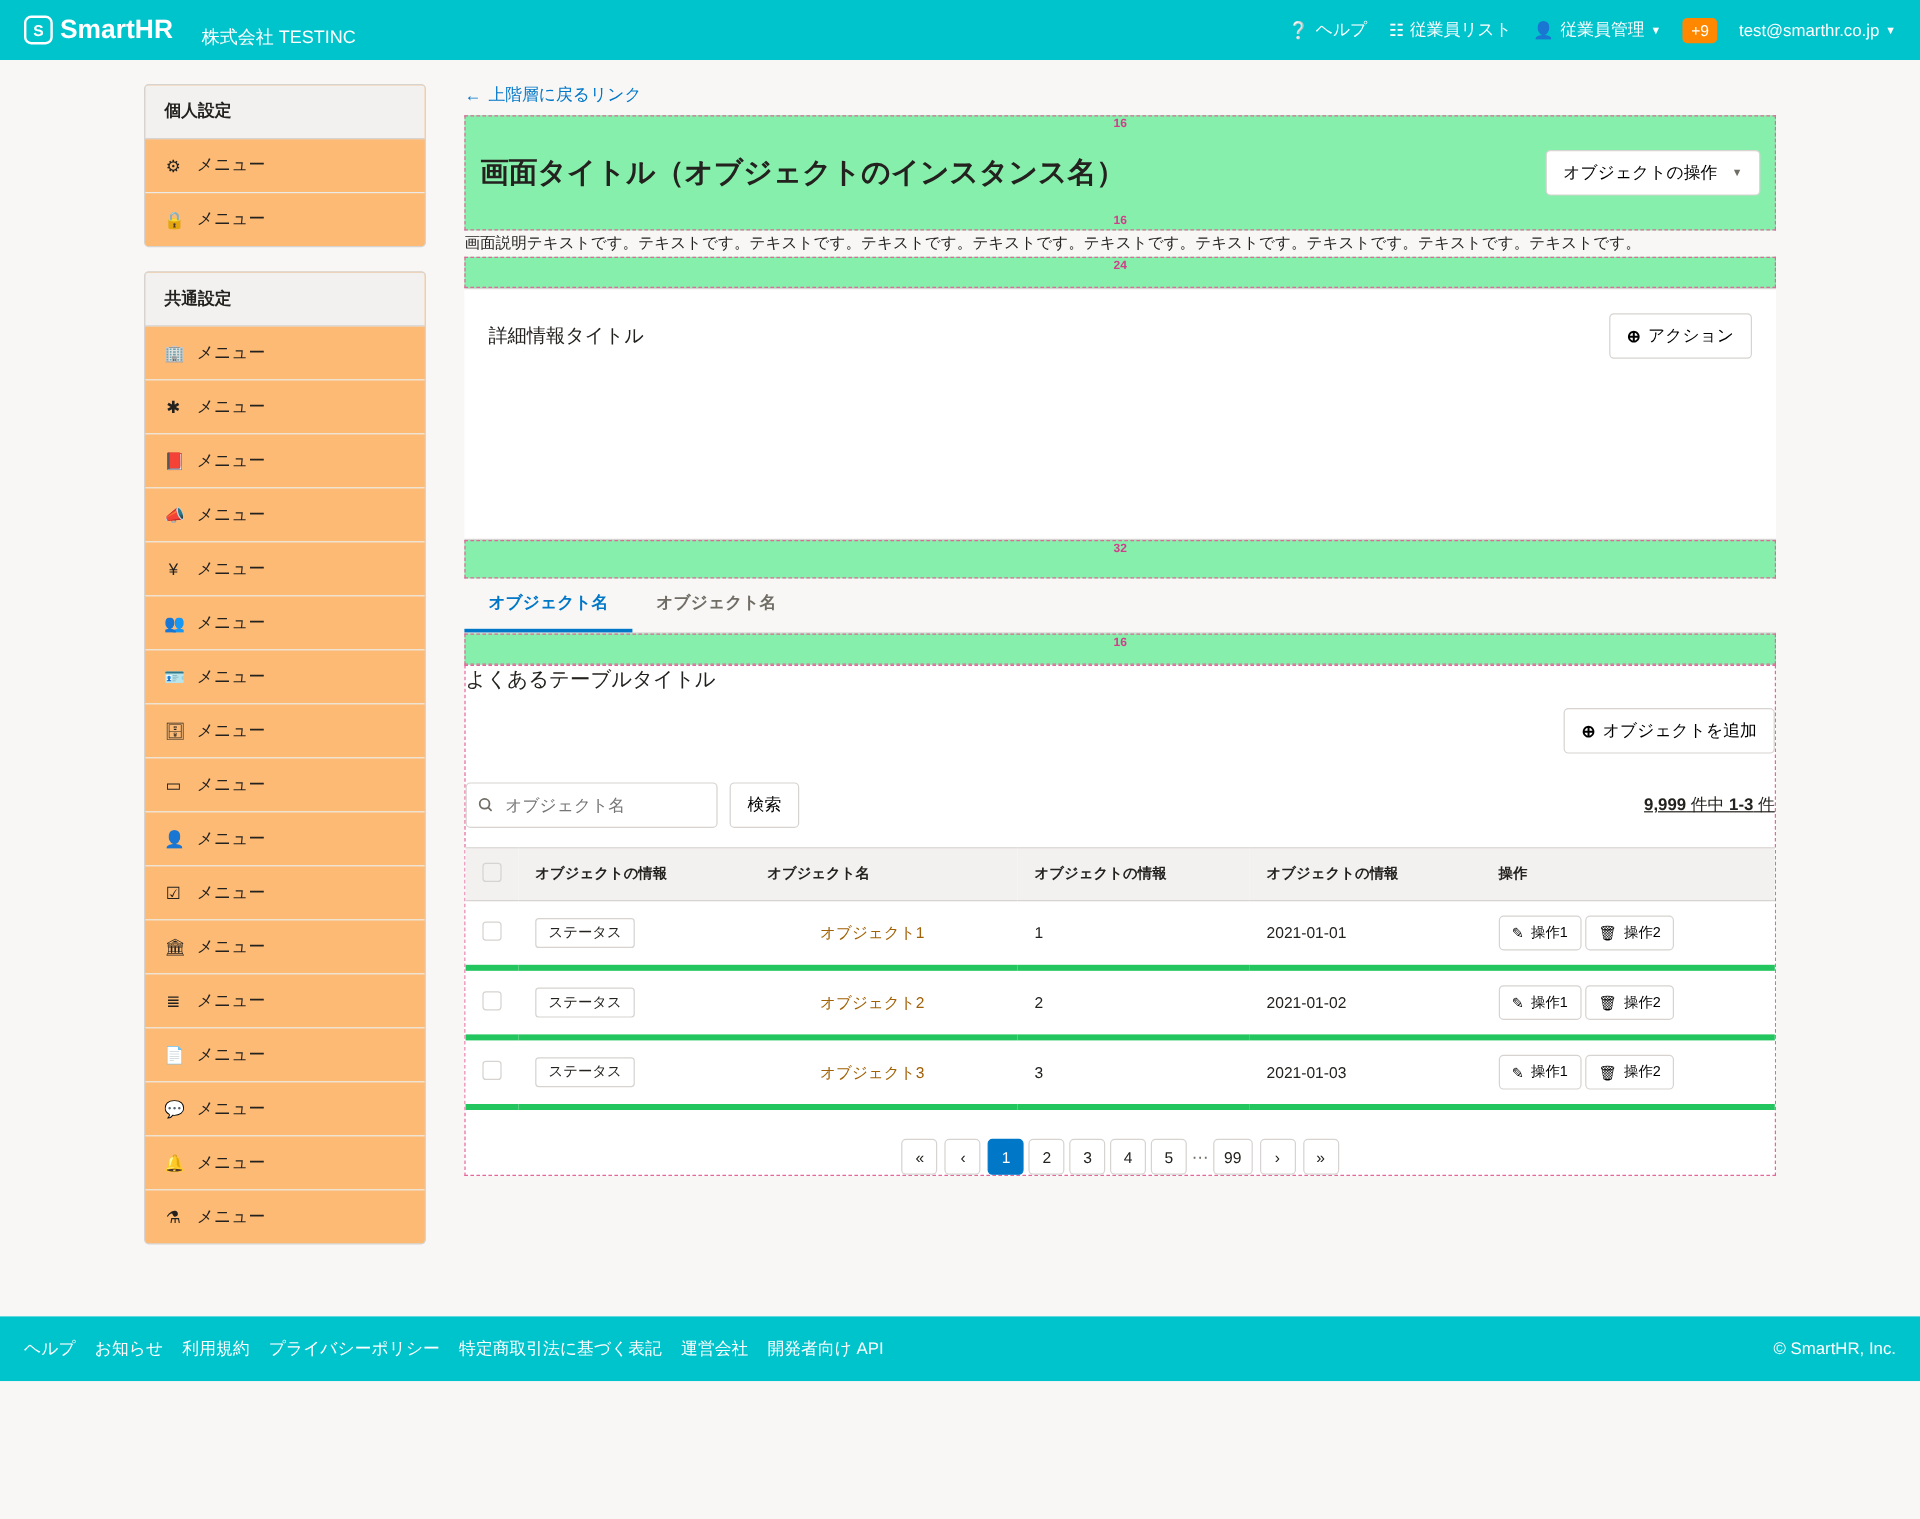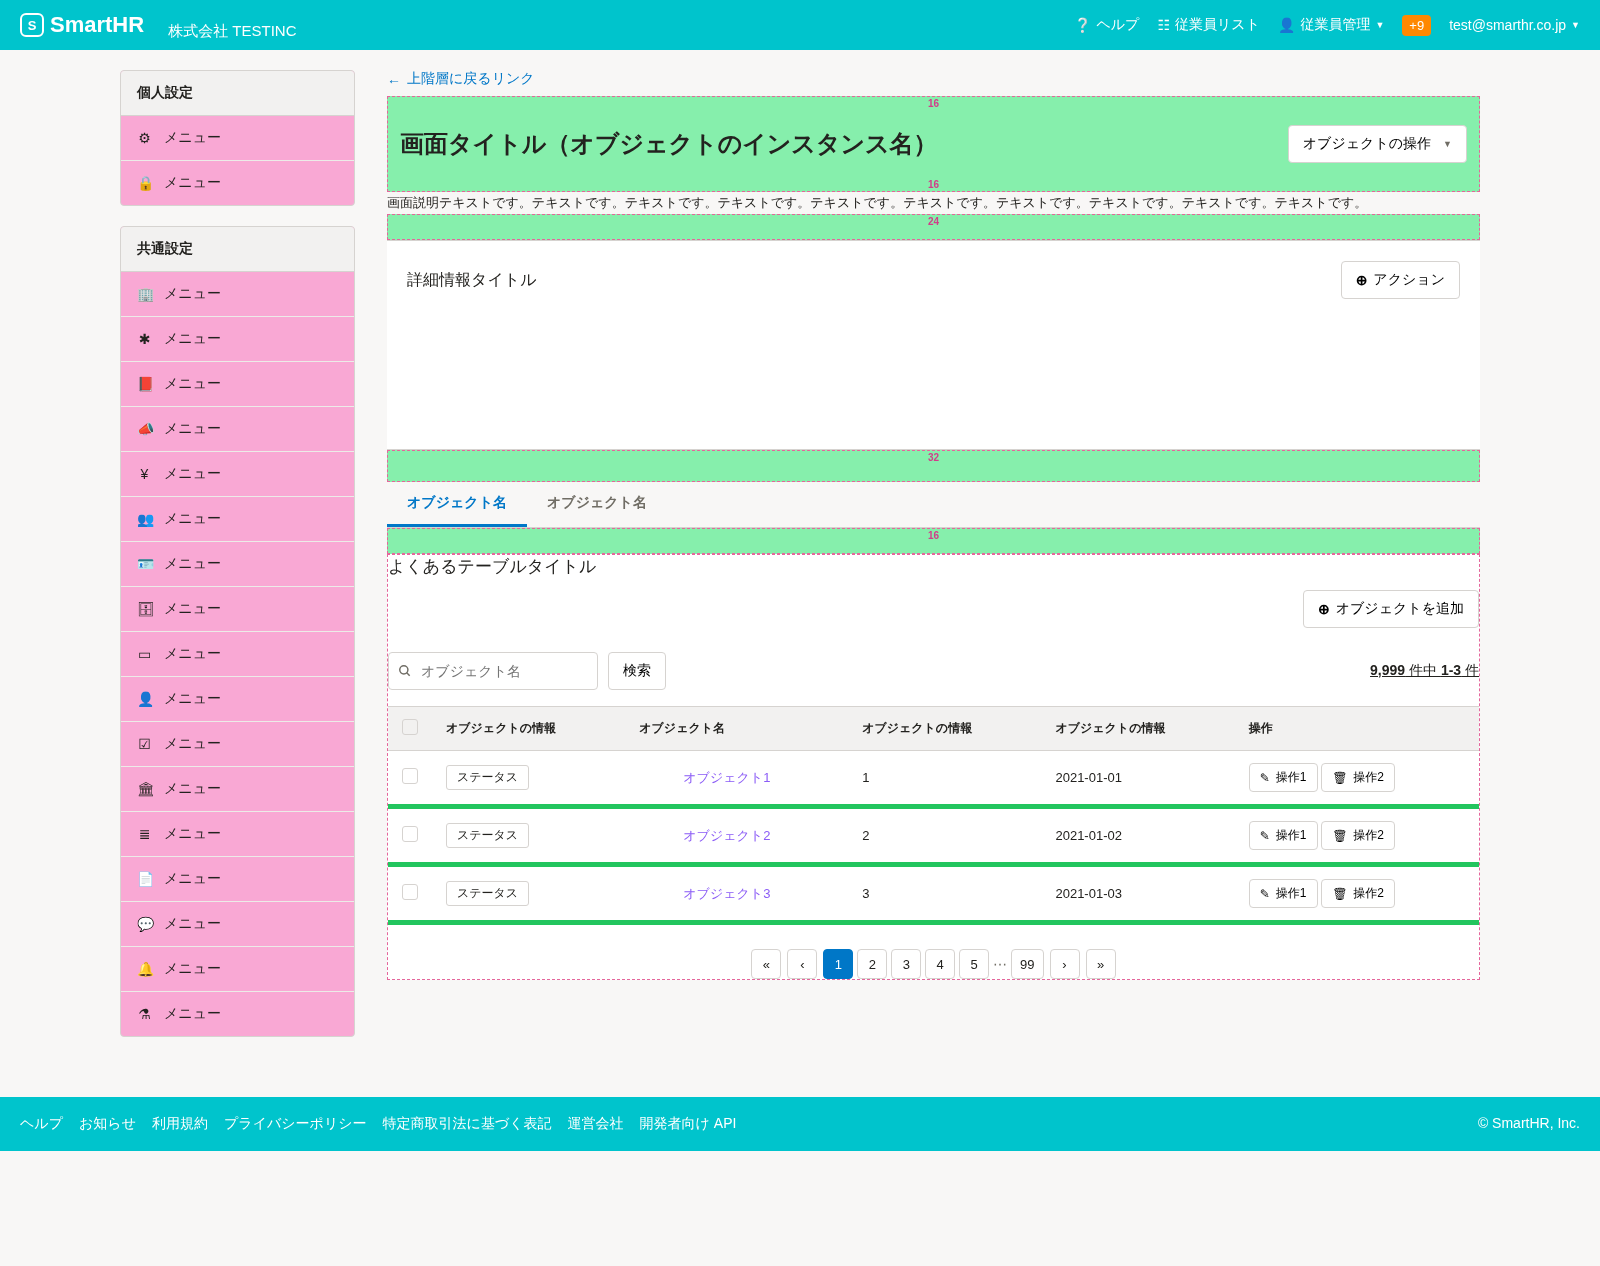--- a/index.html
+++ b/index.html
@@ -7,21 +7,21 @@
 a { text-decoration: none; color: #0077c7; }
 .header { background: #00c4cc; height: 50px; display: flex; align-items: center; padding: 0 20px; color: #fff; }
 .logo { display: flex; align-items: center; font-weight: 700; font-size: 22px; }
 .logo-mark { display: inline-flex; width: 24px; height: 24px; border: 2px solid #fff; border-radius: 6px; align-items: center; justify-content: center; margin-right: 6px; font-size: 13px; }
 .company { margin-left: 24px; font-size: 15px; margin-top: 13px; }
 .header-right { margin-left: auto; display: flex; align-items: center; gap: 18px; font-size: 14px; }
 .header-item { display: flex; align-items: center; gap: 5px; cursor: pointer; }
 .badge { background: #ff8800; color: #fff; border-radius: 4px; padding: 3px 7px; font-size: 13px; }
 .container { display: flex; padding: 20px 120px 40px; gap: 32px; align-items: flex-start; }
 .sidebar { width: 235px; flex-shrink: 0; }
-.side-group { background: #f9a8d4; border: 1px solid #d6d3d0; border-radius: 4px; margin-bottom: 20px; overflow: hidden; }
+.side-group { background: #fdba74; border: 1px solid #d6d3d0; border-radius: 4px; margin-bottom: 20px; overflow: hidden; }
 .side-head { background: #f2f1f0; padding: 13px 16px; font-weight: 600; font-size: 14px; border-bottom: 1px solid #d6d3d0; }
 .side-item { display: flex; align-items: center; gap: 12px; padding: 13px 16px; border-bottom: 1px solid #edebe8; cursor: pointer; font-size: 14px; }
 .side-item:last-child { border-bottom: none; }
 .side-icon { width: 15px; text-align: center; color: #23221f; font-size: 14px; }
 .main { flex: 1; min-width: 0; }
 .backlink { color: #0077c7; display: inline-flex; align-items: center; gap: 6px; margin-bottom: 8px; font-size: 14px; }
 .spacing-zone { position: relative; background: #86efac; border: 1px dashed #e5669b; padding: 12px; }
 .spacing-marker { position: absolute; left: 50%; transform: translateX(-50%); color: #d13d8a; font-size: 10px; font-weight: 600; }
 .spacing-marker.top { top: 1px; }
 .spacing-marker.bottom { bottom: 1px; }
@@ -52,21 +52,21 @@
 .search-box { position: relative; }
 .search-box input { border: 1px solid #d6d3d0; border-radius: 4px; padding: 10px 12px 10px 32px; width: 210px; font-size: 14px; }
 .search-box .mag { position: absolute; left: 10px; top: 50%; transform: translateY(-50%); color: #706d65; }
 .count { font-size: 14px; text-decoration: underline; }
 .count strong { font-weight: 700; }
 table { width: 100%; border-collapse: collapse; background: #fff; }
 th { background: #f2f1f0; text-align: left; padding: 12px 14px; font-size: 12px; font-weight: 700; border-top: 1px solid #d6d3d0; border-bottom: 1px solid #d6d3d0; }
 td { padding: 12px 14px; border-bottom: 5px solid #22c55e; font-size: 13px; vertical-align: middle; }
 .chk { width: 16px; height: 16px; border: 1px solid #d6d3d0; border-radius: 3px; display: inline-block; }
 .status-tag { border: 1px solid #d6d3d0; border-radius: 3px; padding: 3px 10px; font-size: 12px; display: inline-block; }
-.link { color: #8b5cf6; margin-left: 44px; }
+.link { color: #a16207; margin-left: 44px; }
 .pager { display: flex; justify-content: center; gap: 6px; margin-top: 24px; align-items: center; }
 .pg { border: 1px solid #d6d3d0; background: #fff; border-radius: 4px; min-width: 30px; height: 30px; display: inline-flex; align-items: center; justify-content: center; font-size: 13px; cursor: pointer; padding: 0 8px; }
 .pg.active { background: #0077c7; border-color: #0077c7; color: #fff; }
 .ellips { padding: 0 4px; color: #706d65; }
 .footer { background: #00c4cc; color: #fff; padding: 18px 20px; display: flex; justify-content: space-between; font-size: 14px; }
 .footer-links { display: flex; gap: 16px; flex-wrap: wrap; }
 .footer a { color: #fff; }
 svg { display: block; }
 </style>
 </head>

